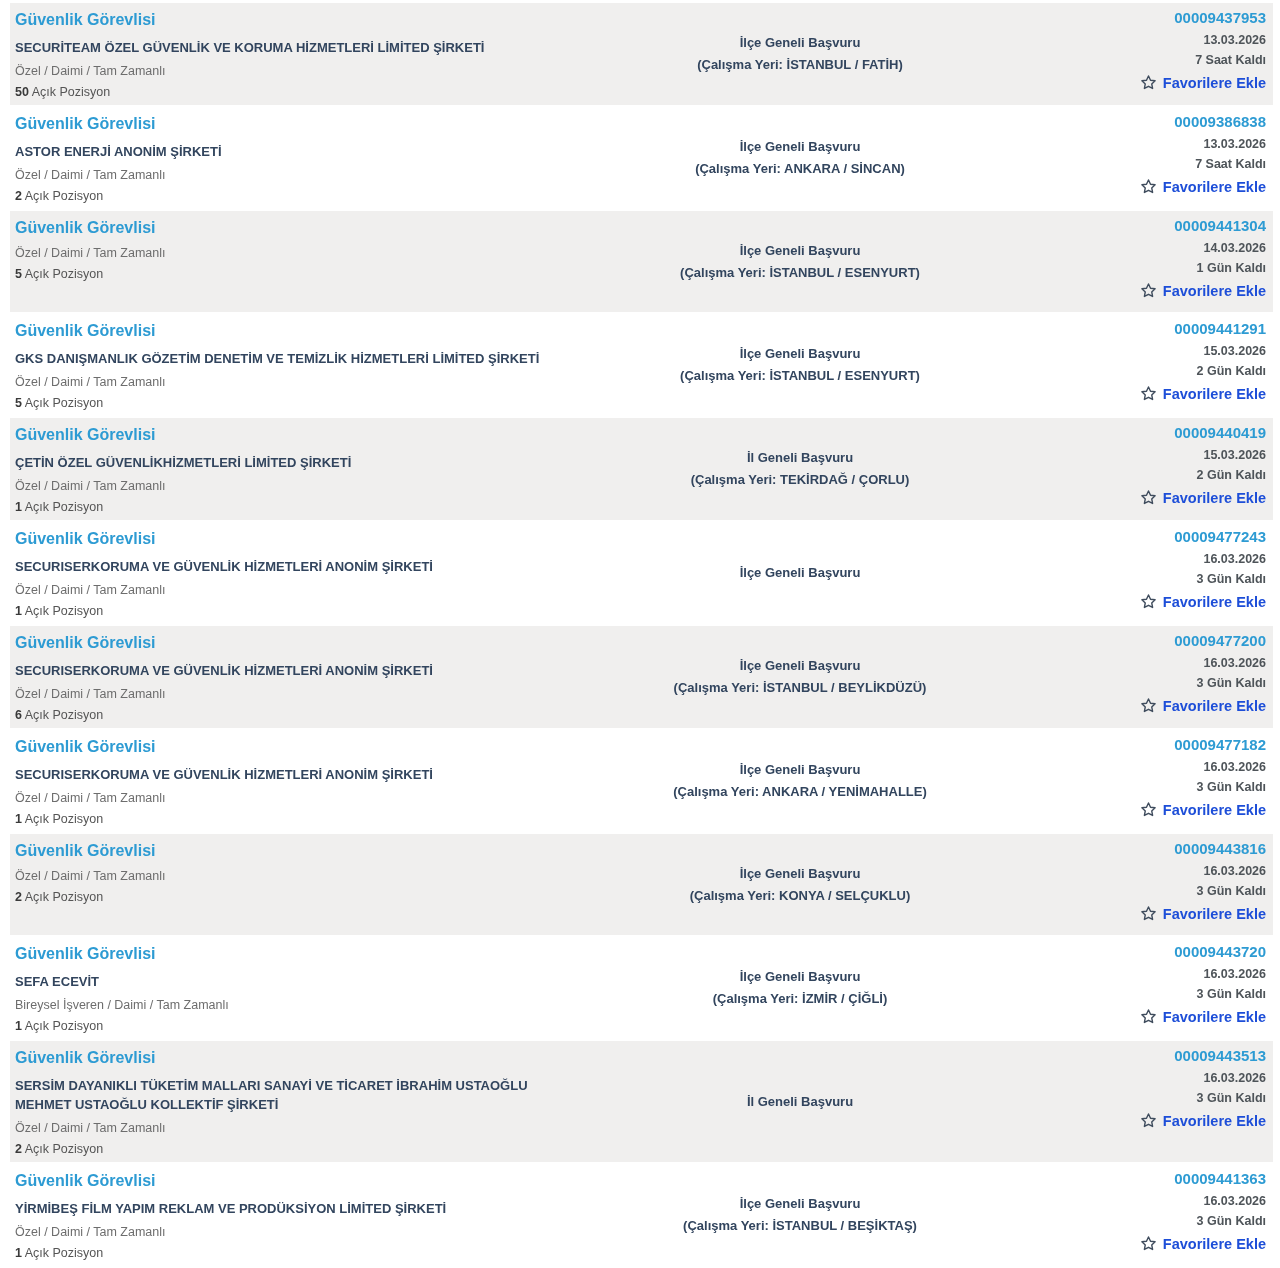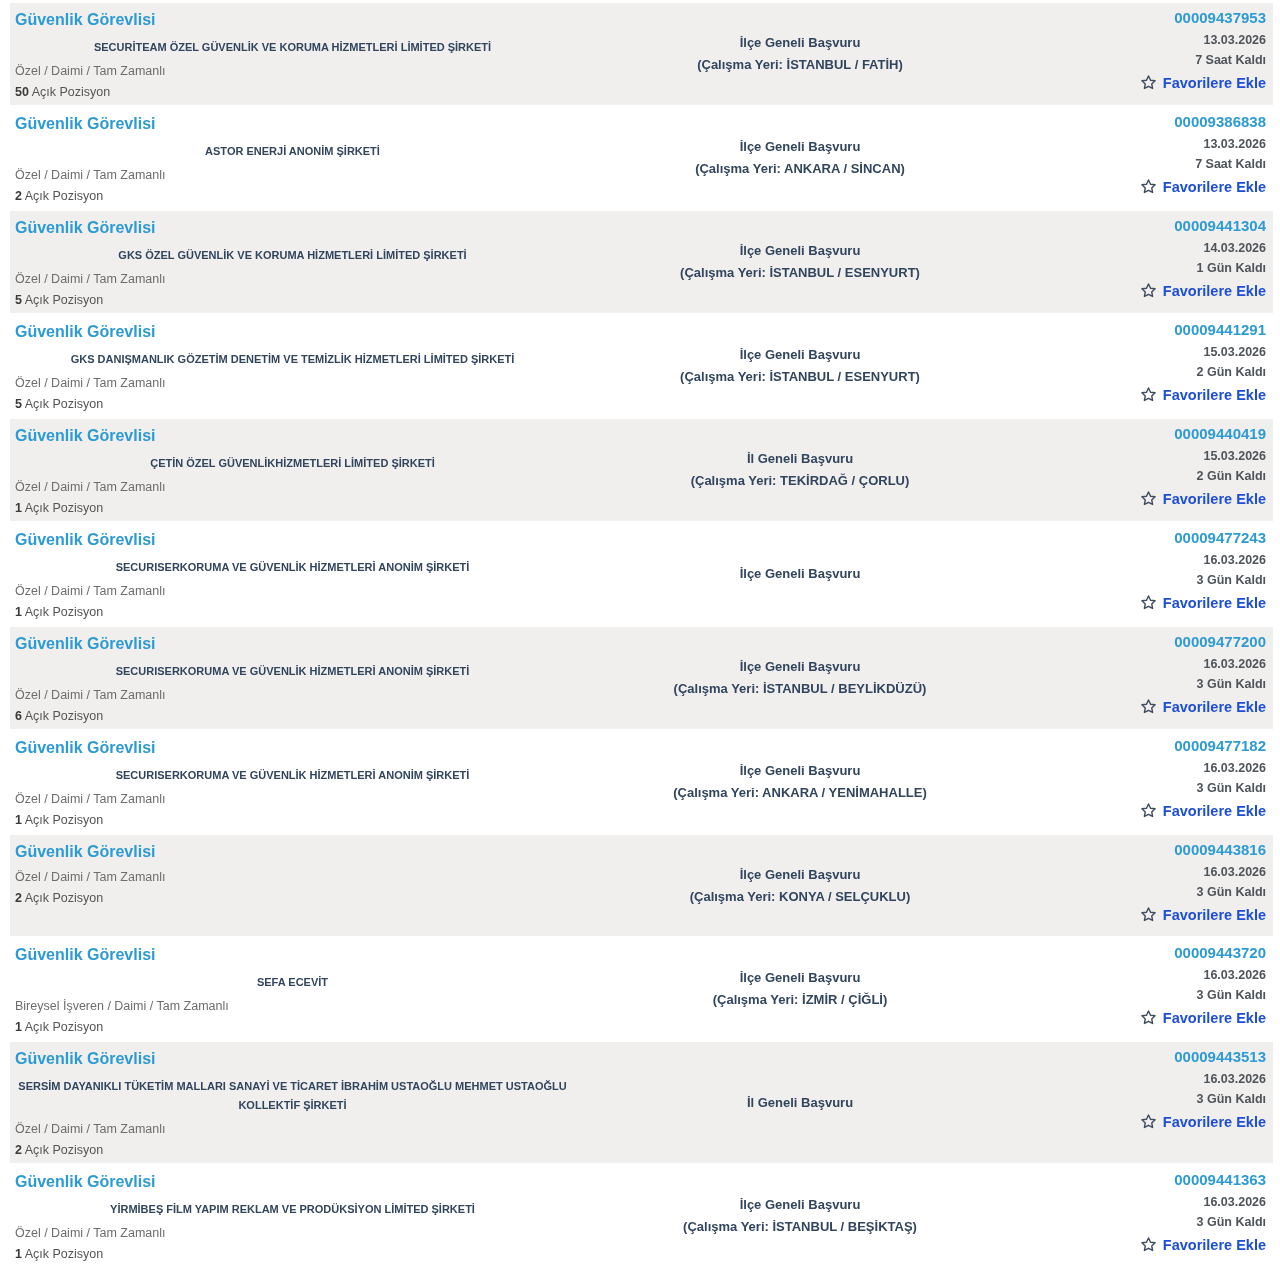--- a/index.html
+++ b/index.html
@@ -33,25 +33,24 @@
   .job-title {
     display: inline-block;
     color: #2d9bd3;
     font-size: 16px;
     font-weight: bold;
     text-decoration: none;
     margin-bottom: 9px;
   }
   .company {
     color: #32455e;
-    font-size: 11px;
+    font-size: 13px;
     font-weight: bold;
     line-height: 19px;
     margin-bottom: 7px;
-    text-align: center;
   }
   .employment {
     color: #6d6d6d;
     font-size: 12.5px;
     margin-bottom: 7px;
   }
   .positions { font-size: 12.5px; color: #555555; }
   .positions .count { font-weight: bold; color: #3a3a3a; }
   .scope, .location {
     color: #32455e;
@@ -133,21 +132,20 @@
           <path d="M12 2.8l2.85 5.95 6.45.82-4.75 4.45 1.23 6.38L12 17.3l-5.78 3.1 1.23-6.38L2.7 9.57l6.45-.82z"></path>
         </svg>
         <span>Favorilere Ekle</span>
       </a>
     </div>
   </div>
 
   <div class="row">
     <div class="col-left">
       <a class="job-title" href="#">Güvenlik Görevlisi</a>
-      <div class="company">GKS ÖZEL GÜVENLİK VE KORUMA HİZMETLERİ LİMİTED ŞİRKETİ</div>
       <div class="employment">Özel / Daimi / Tam Zamanlı</div>
       <div class="positions">
         <span class="count">5</span>
         <span>Açık Pozisyon</span>
       </div>
     </div>
     <div class="col-center">
       <div class="scope">İlçe Geneli Başvuru</div>
       <div class="location">(Çalışma Yeri: İSTANBUL / ESENYURT)</div>
     </div>

